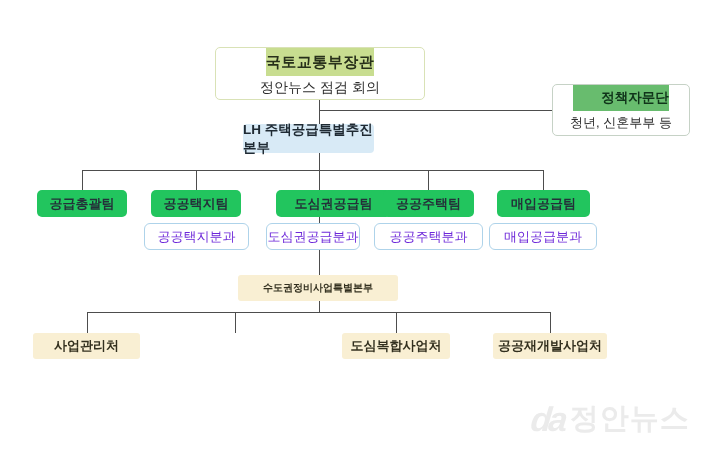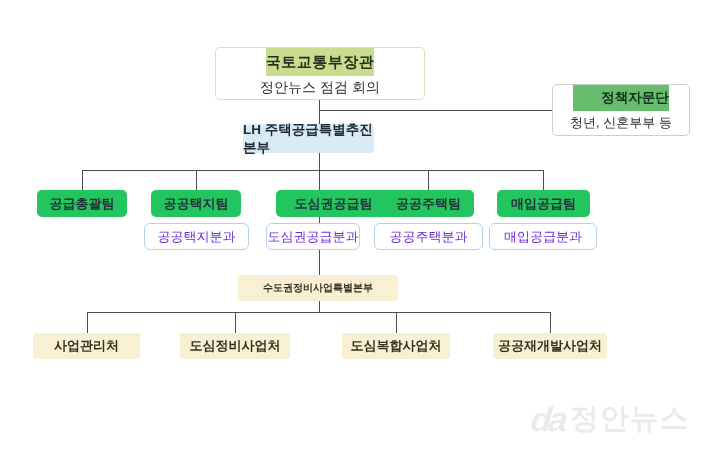--- a/index.html
+++ b/index.html
@@ -131,21 +131,20 @@
   <div class="box team-box" style="left:497px; width:93px;">매입공급팀</div>
 
   <div class="box sub-box" style="left:144px; width:105px;">공공택지분과</div>
   <div class="box sub-box" style="left:266px; width:94px;">도심권공급분과</div>
   <div class="box sub-box" style="left:374px; width:109px;">공공주택분과</div>
   <div class="box sub-box" style="left:489px; width:108px;">매입공급분과</div>
 
   <div class="box metro-box">수도권정비사업특별본부</div>
 
   <div class="box dept-box" style="left:33px;  width:107px;">사업관리처</div>
-  <div class="box dept-box" style="left:180px; width:110px;">도심정비사업처</div>
   <div class="box dept-box" style="left:342px; width:108px;">도심복합사업처</div>
   <div class="box dept-box" style="left:493px; width:114px;">공공재개발사업처</div>
 
   <div class="watermark">
     <span class="glyph">da</span>
     <span class="brand">정안뉴스</span>
   </div>
 
 </div>
 

